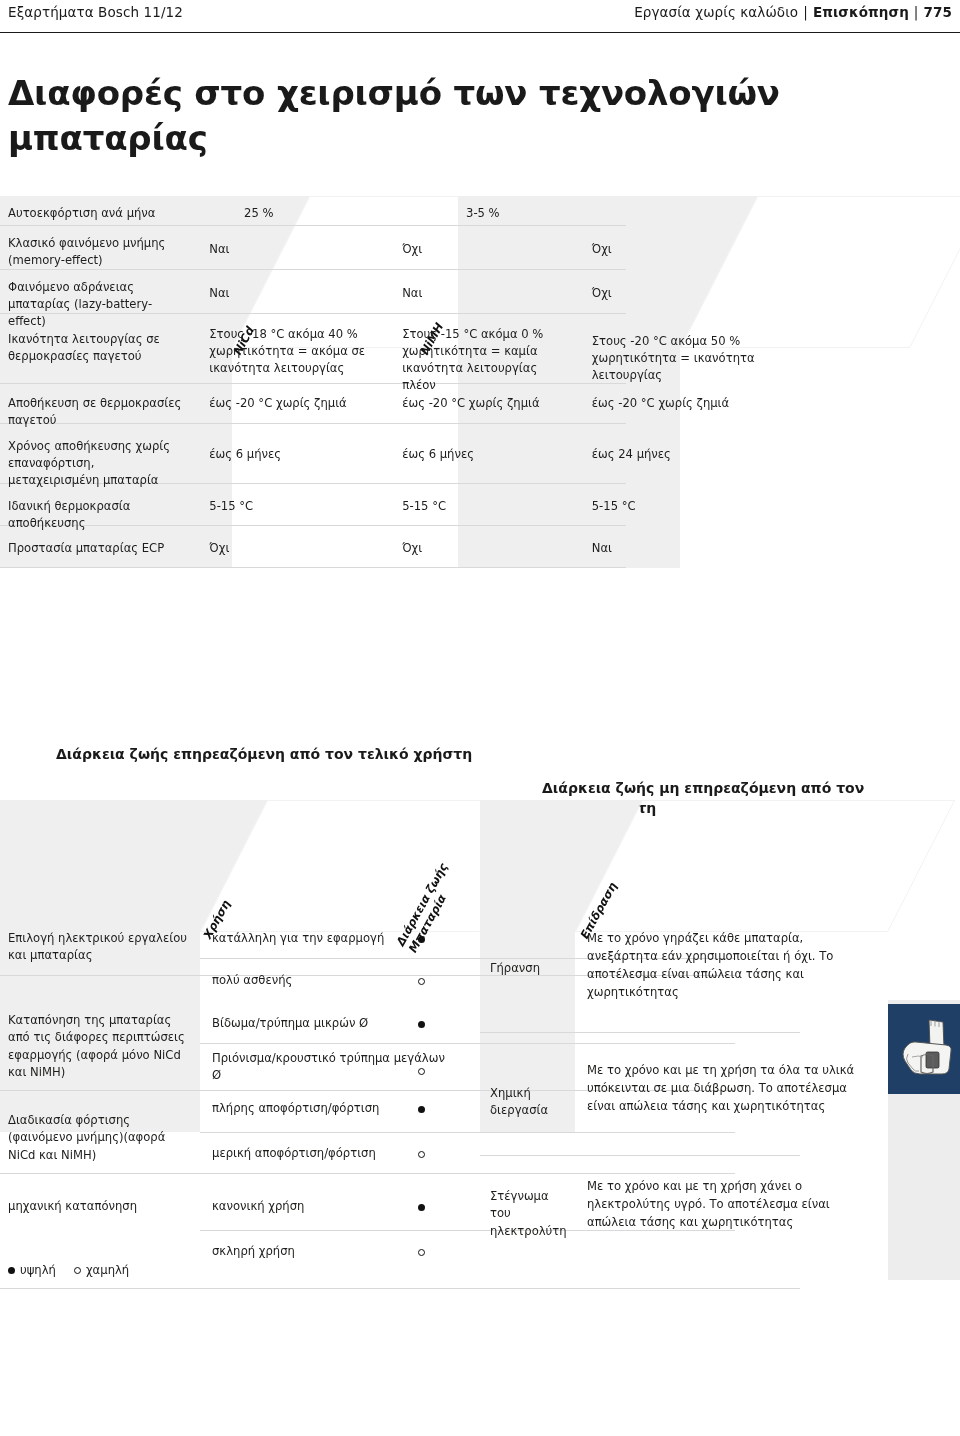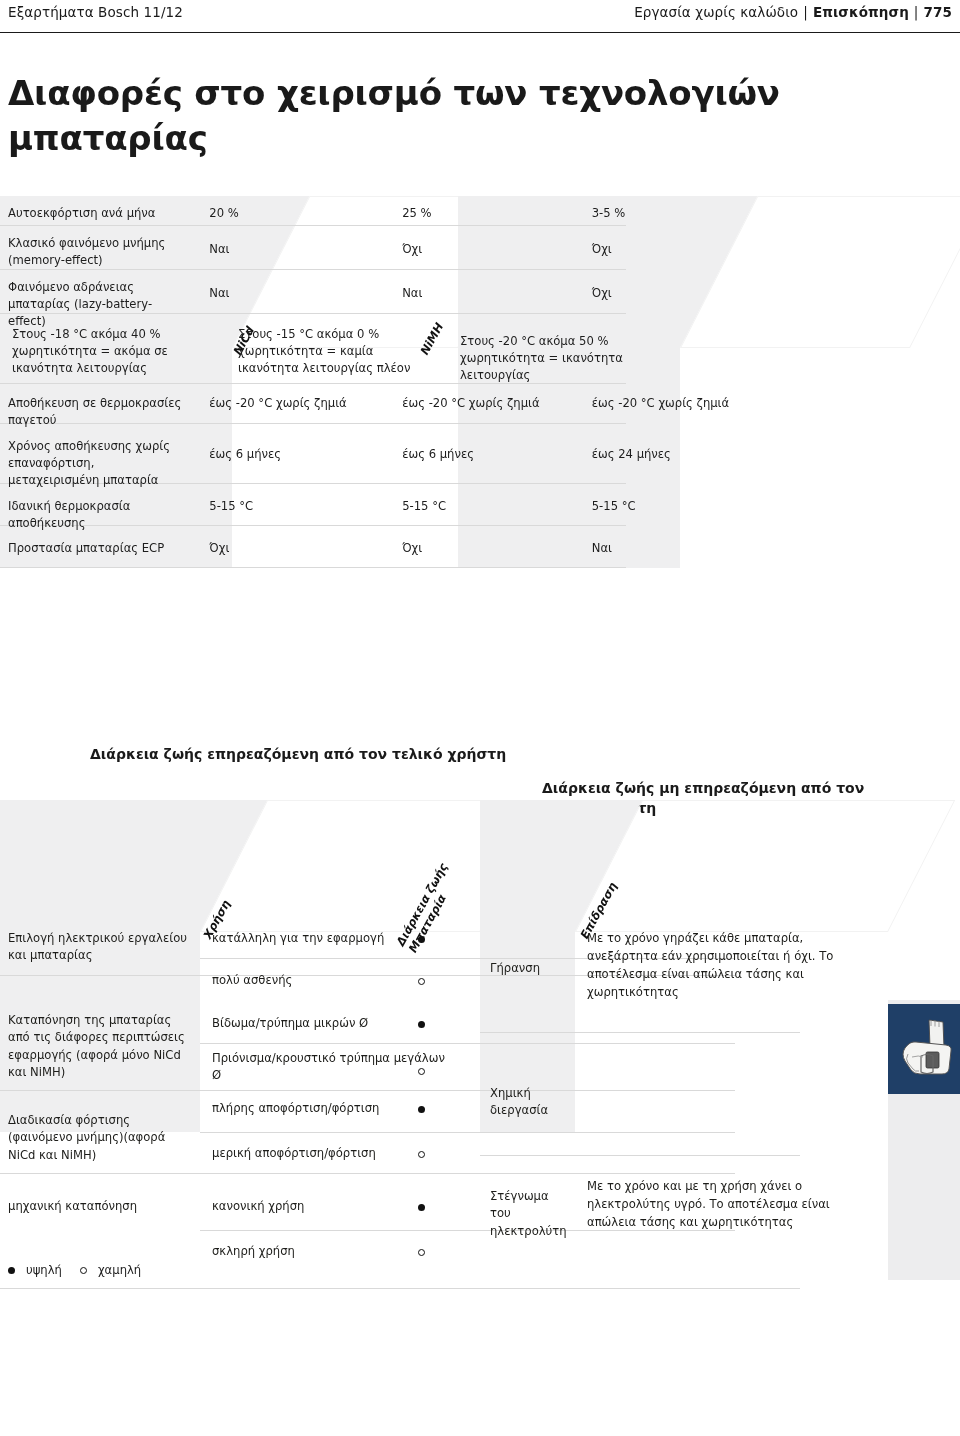--- a/index.html
+++ b/index.html
@@ -115,21 +115,21 @@
              background:#111; vertical-align:middle; }
   .mark-lo { display:inline-block; width:7px; height:7px; border-radius:50%;
              background:#fff; border:1.6px solid #111; vertical-align:middle; }
 
   
   #legend {
     position:absolute; left:8px; top:1263px;
     font-size:11.6px; display:flex; align-items:center; gap:18px;
     color:#1d1d1d;
   }
-  #legend .item { display:flex; align-items:center; gap:11px; }
+  #legend .item { display:flex; align-items:center; gap:5px; }
 
   
   #rstrip {
     position:absolute; left:888px; top:1000px; width:72px; height:280px;
     background:#ededee;
   }
   #photo {
     position:absolute; left:888px; top:1004px; width:72px; height:90px;
     background:#1f3f67; overflow:hidden;
   }
@@ -162,21 +162,20 @@
     <div class="diag-label" style="left:10px;  top:148px;">Σύγκριση</div>
     <div class="diag-label" style="left:243px; top:148px;">NiCd</div>
     <div class="diag-label" style="left:430px; top:148px;">NiMH</div>
     <div class="diag-label" style="left:617px; top:148px;">Li-Ion</div>
   </div>
 
   <div class="row" style="height:30px;">
     <div class="shade" style="left:0;width:232px;"></div>
     <div class="shade" style="left:458px;width:222px;"></div>
     <div class="cell c-label">Αυτοεκφόρτιση ανά μήνα</div>
-    <div class="cell c-v1">20 %</div>
     <div class="cell c-v2">25 %</div>
     <div class="cell c-v3">3-5 %</div>
     <div class="rule" style="left:0;right:150px;bottom:0;"></div>
   </div>
 
   <div class="row" style="height:44px;">
     <div class="shade" style="left:0;width:232px;"></div>
     <div class="shade" style="left:458px;width:222px;"></div>
     <div class="cell c-label">Κλασικό φαινόμενο μνήμης (memory-effect)</div>
     <div class="cell c-v1" style="padding-top:15px;">Ναι</div>
@@ -191,20 +190,21 @@
     <div class="cell c-label">Φαινόμενο αδράνειας μπαταρίας (lazy-battery-effect)</div>
     <div class="cell c-v1" style="padding-top:15px;">Ναι</div>
     <div class="cell c-v2" style="padding-top:15px;">Ναι</div>
     <div class="cell c-v3" style="padding-top:15px;">Όχι</div>
     <div class="rule" style="left:0;right:150px;bottom:0;"></div>
   </div>
 
   <div class="row" style="height:70px;">
     <div class="shade" style="left:0;width:232px;"></div>
     <div class="shade" style="left:458px;width:222px;"></div>
+    <div class="cell c-label" style="padding-top:17px;">Ικανότητα λειτουργίας σε θερμοκρασίες παγετού</div>
     <div class="cell c-v1" style="padding-top:12px;">Στους -18 °C ακόμα 40 % χωρητικότητα = ακόμα σε ικανότητα λειτουργίας</div>
     <div class="cell c-v2" style="padding-top:12px;">Στους -15 °C ακόμα 0 % χωρητικότητα = καμία ικανότητα λειτουργίας πλέον</div>
     <div class="cell c-v3" style="padding-top:19px;">Στους -20 °C ακόμα 50 % χωρητικότητα = ικανότητα λειτουργίας</div>
     <div class="rule" style="left:0;right:150px;bottom:0;"></div>
   </div>
 
   <div class="row" style="height:40px;">
     <div class="shade" style="left:0;width:232px;"></div>
     <div class="shade" style="left:458px;width:222px;"></div>
     <div class="cell c-label" style="padding-top:11px;">Αποθήκευση σε θερμοκρασίες παγετού</div>
@@ -238,21 +238,21 @@
     <div class="shade" style="left:0;width:232px;"></div>
     <div class="shade" style="left:458px;width:222px;"></div>
     <div class="cell c-label" style="padding-top:14px;">Προστασία μπαταρίας ECP</div>
     <div class="cell c-v1" style="padding-top:14px;">Όχι</div>
     <div class="cell c-v2" style="padding-top:14px;">Όχι</div>
     <div class="cell c-v3" style="padding-top:14px;">Ναι</div>
     <div class="rule" style="left:0;right:150px;bottom:0;"></div>
   </div>
 </div>
 
-<div class="sec-head" style="left:90px; top:745px; width:440px;">Διάρκεια ζωής επηρεαζόμενη από τον τελικό χρήστη</div>
+<div class="sec-head" style="left:56px; top:745px; width:440px;">Διάρκεια ζωής επηρεαζόμενη από τον τελικό χρήστη</div>
 <div class="sec-head" style="left:542px; top:745px; width:360px;margin-top:34px;">Διάρκεια ζωής μη επηρεαζόμενη από τον τελικό χρήστη</div>
 
 <div id="t2">
 
   <div class="skewband" style="left:0;top:0;width:960px;height:132px;">
     <div class="skew-col" style="left:0px;   width:200px; height:132px;"></div>
     <div class="skew-outline" style="left:200px; width:280px; height:132px;"></div>
     <div class="skew-col" style="left:480px; width:95px;  height:132px;"></div>
     <div class="skew-outline" style="left:575px; width:313px; height:132px;"></div>
 
@@ -302,20 +302,21 @@
     <div class="rule" style="left:200px; width:535px; top:430px;"></div>
 
     <div class="use2" style="left:200px; top:443px; width:280px;">σκληρή χρήση</div>
     <div class="dot2" style="left:418px; top:446px;"><span class="mark-lo"></span></div>
 
     <div class="eff2" style="left:480px; top:160px; width:95px;">Γήρανση</div>
     <div class="desc2" style="left:575px; top:130px; width:300px;">Με το χρόνο γηράζει κάθε μπαταρία, ανεξάρτητα εάν χρησιμοποιείται ή όχι. Το αποτέλεσμα είναι απώλεια τάσης και χωρητικότητας</div>
     <div class="rule" style="left:480px; width:320px; top:232px;"></div>
 
     <div class="eff2" style="left:480px; top:285px; width:95px;">Χημική διεργασία</div>
+    <div class="desc2" style="left:575px; top:262px; width:300px;">Με το χρόνο και με τη χρήση τα όλα τα υλικά υπόκεινται σε μια διάβρωση. Το αποτέλεσμα είναι απώλεια τάσης και χωρητικότητας</div>
     <div class="rule" style="left:480px; width:320px; top:355px;"></div>
 
     <div class="eff2" style="left:480px; top:388px; width:95px;">Στέγνωμα του ηλεκτρολύτη</div>
     <div class="desc2" style="left:575px; top:378px; width:300px;">Με το χρόνο και με τη χρήση χάνει ο ηλεκτρολύτης υγρό. Το αποτέλεσμα είναι απώλεια τάσης και χωρητικότητας</div>
     <div class="rule" style="left:480px; width:320px; top:488px;"></div>
   </div>
 </div>
 
 <div id="rstrip"></div>
 <div id="photo">

